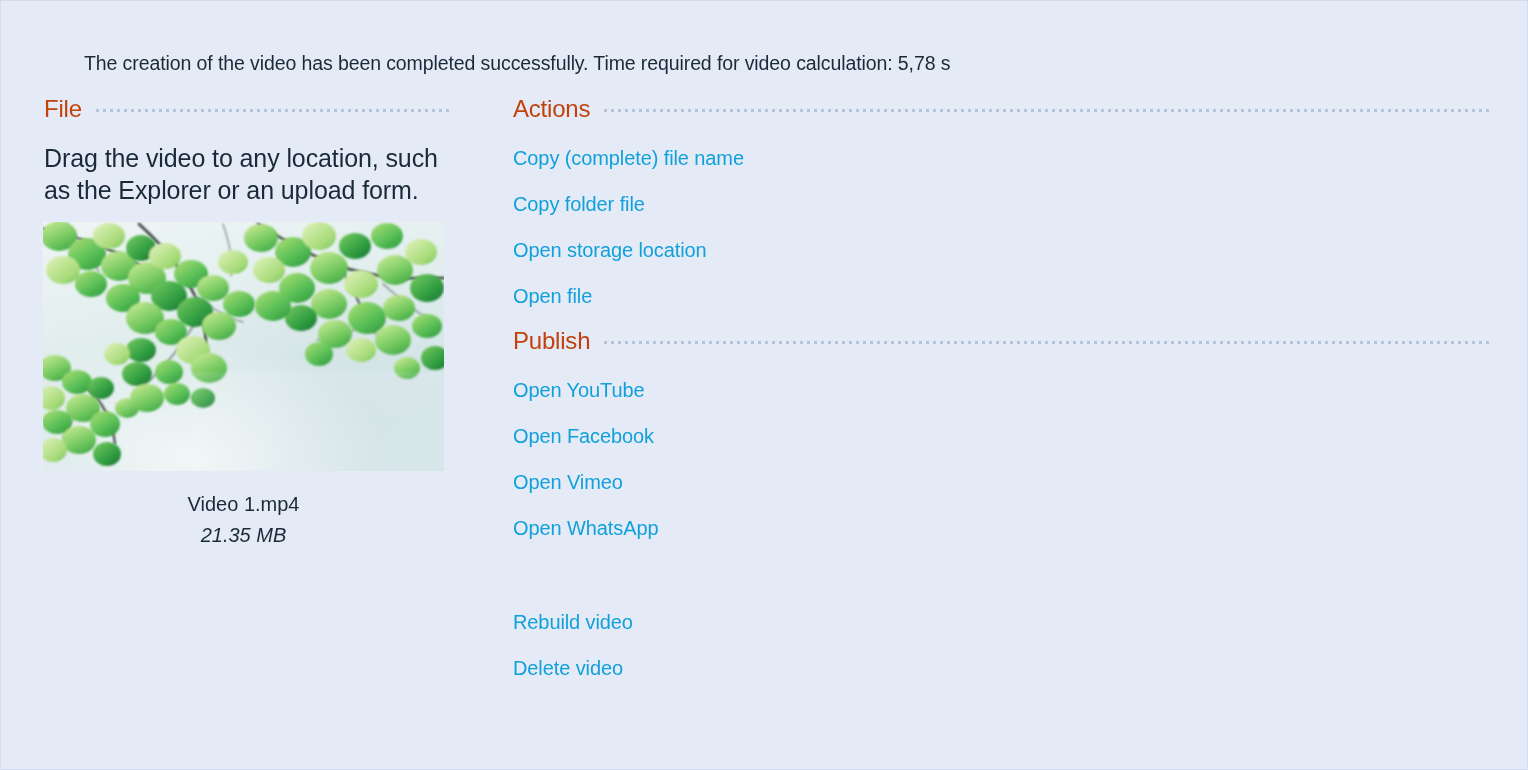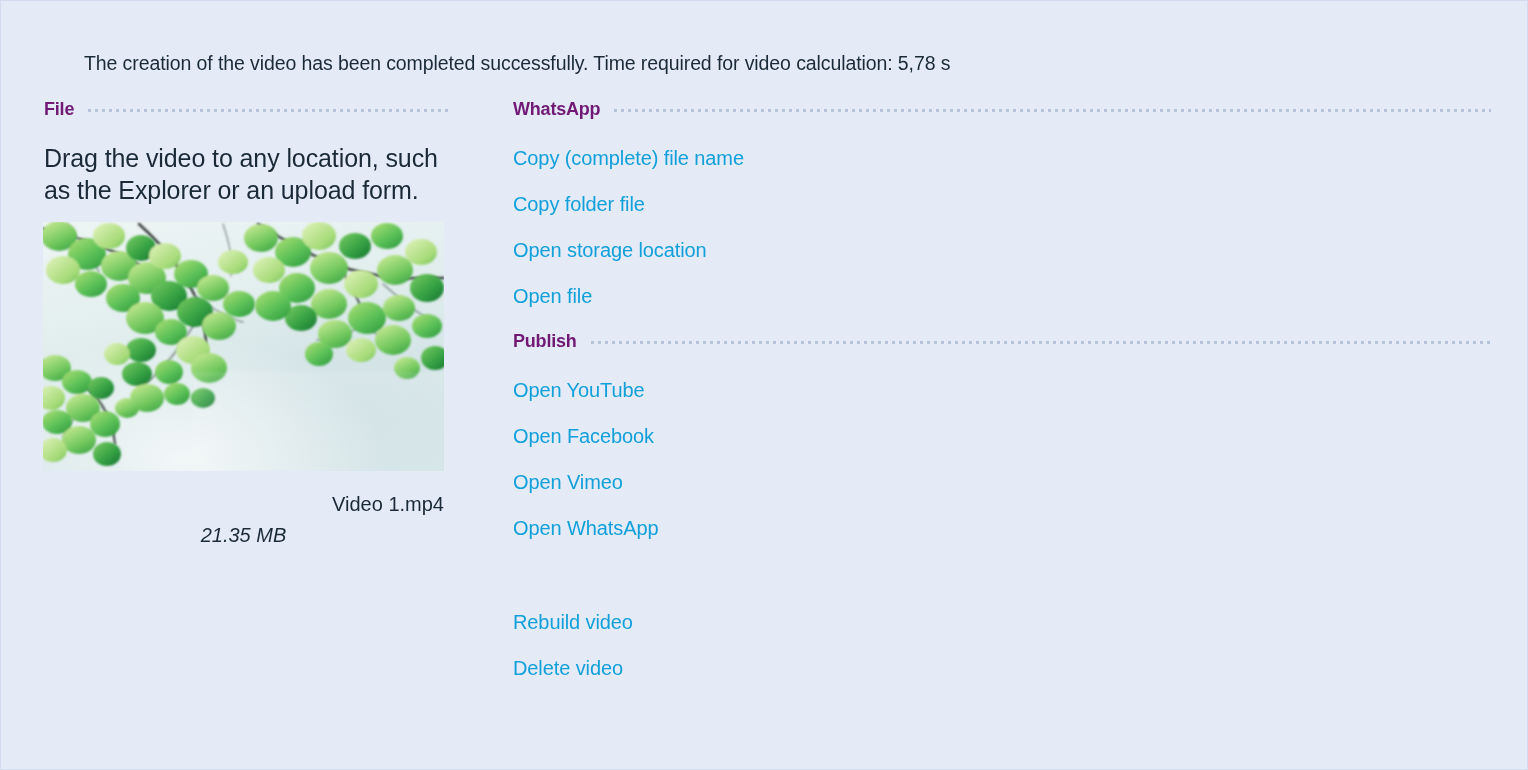--- a/index.html
+++ b/index.html
@@ -36,23 +36,23 @@
   }
 
   
   .section-head {
     position: absolute;
     display: flex;
     align-items: center;
     height: 24px;
   }
   .section-head .title {
-    font-size: 18px;
-    font-weight: bold;
-    color: #701a75;
+    font-size: 24px;
+    font-weight: normal;
+    color: #c2410c;
     white-space: nowrap;
     letter-spacing: -0.2px;
   }
   .section-head .dots {
     flex: 1 1 auto;
     height: 3px;
     margin-left: 14px;
     margin-top: 3px;
     background-image: linear-gradient(to right, #b6c4d9 0px, #b6c4d9 3px, rgba(0,0,0,0) 3px, rgba(0,0,0,0) 7px);
     background-size: 7px 3px;
@@ -82,21 +82,21 @@
     overflow: hidden;
     background: #dfeaea;
   }
   .thumb svg { display: block; width: 401px; height: 249px; }
 
   .file-name {
     position: absolute;
     left: 42px;
     top: 488px;
     width: 401px;
-    text-align: right;
+    text-align: center;
     font-size: 20px;
     color: #1b2a38;
     line-height: 31px;
   }
   .file-size {
     position: absolute;
     left: 42px;
     top: 519px;
     width: 401px;
     text-align: center;
@@ -275,21 +275,21 @@
       </g>
 
       <rect x="150" y="150" width="251" height="99" fill="#ffffff" opacity="0.12" filter="url(#softer)"></rect>
     </svg>
   </div>
 
   <div class="file-name">Video 1.mp4</div>
   <div class="file-size">21.35 MB</div>
 
   <div class="section-head" id="head-actions">
-    <span class="title">WhatsApp</span>
+    <span class="title">Actions</span>
     <span class="dots"></span>
   </div>
 
   <a class="link" style="top:144px">Copy (complete) file name</a>
   <a class="link" style="top:190px">Copy folder file</a>
   <a class="link" style="top:236px">Open storage location</a>
   <a class="link" style="top:282px">Open file</a>
 
   <div class="section-head" id="head-publish">
     <span class="title">Publish</span>

